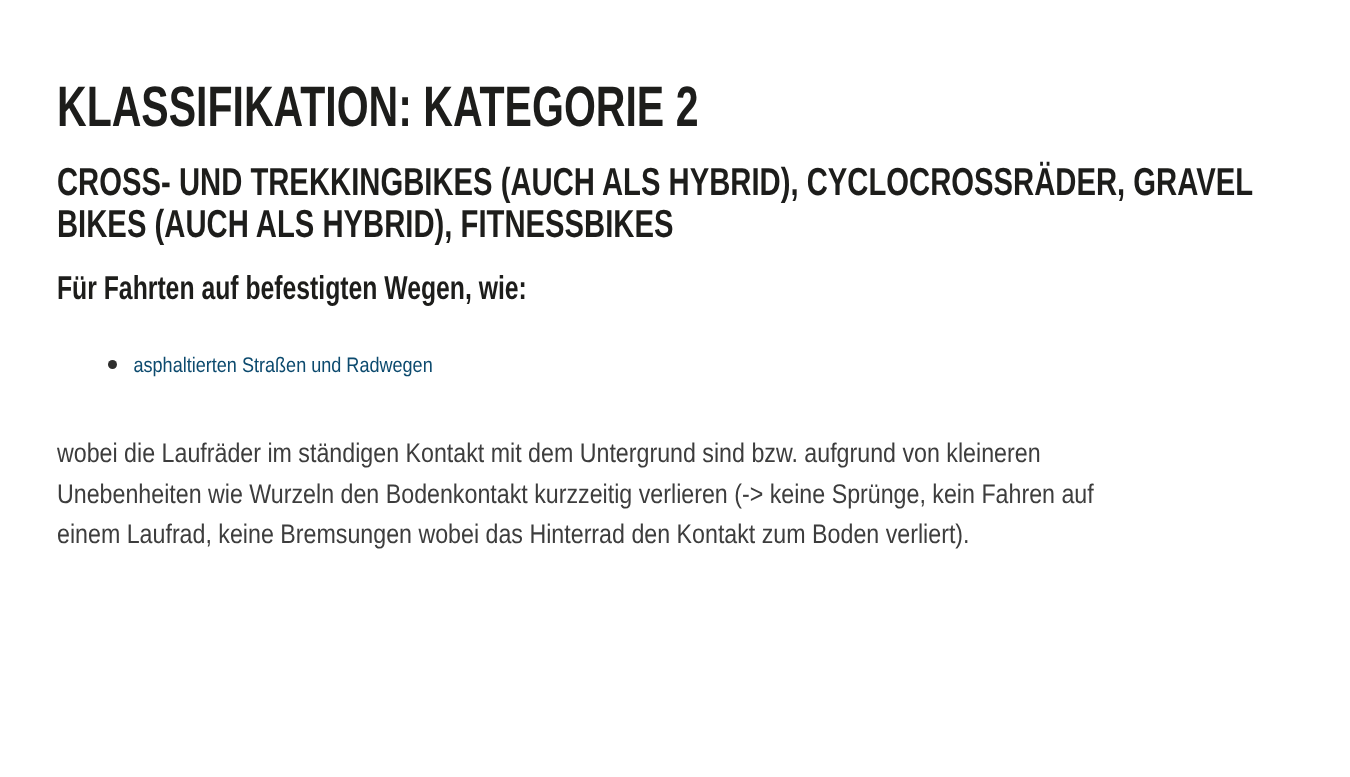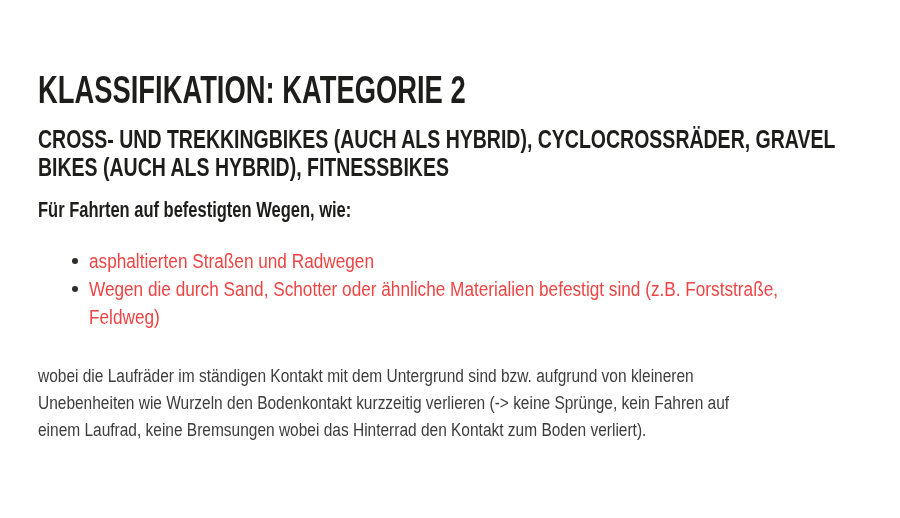--- a/index.html
+++ b/index.html
@@ -8,21 +8,21 @@
     background: #ffffff;
   }
   body {
     width: 900px;
     height: 518px;
     overflow: hidden;
     font-family: "Liberation Sans", sans-serif;
     color: #3d3d3d;
   }
   .page {
-    padding: 70px 40px 0 38px;
+    padding: 52px 40px 0 38px;
   }
   
   .title {
     margin: 0;
     font-size: 38px;
     line-height: 40px;
     font-weight: 700;
     color: #1d1d1b;
     white-space: pre;
     transform: scaleX(0.72);
@@ -49,23 +49,23 @@
     transform-origin: 0 50%;
   }
   ul.bullets {
     margin: 23px 0 0 0;
     padding: 0;
     list-style: none;
   }
   ul.bullets li {
     position: relative;
     padding-left: 51px;
-    font-size: 20px;
+    font-size: 14px;
     line-height: 28px;
-    color: #ef4444;
+    color: #0c4a6e;
   }
   ul.bullets li::before {
     content: "";
     position: absolute;
     left: 34px;
     top: 11px;
     width: 6px;
     height: 6px;
     border-radius: 50%;
     background: #2e2e2d;
@@ -95,22 +95,18 @@
 
   <h2 class="subtitle">CROSS- UND TREKKINGBIKES (AUCH ALS HYBRID), CYCLOCROSSRÄDER, GRAVEL
 BIKES (AUCH ALS HYBRID), FITNESSBIKES</h2>
 
   <p class="intro">Für Fahrten auf befestigten Wegen, wie:</p>
 
   <ul class="bullets">
     <li>
       <span class="li-text">asphaltierten Straßen und Radwegen</span>
     </li>
-    <li>
-      <span class="li-text">Wegen die durch Sand, Schotter oder ähnliche Materialien befestigt sind (z.B. Forststraße,
-Feldweg)</span>
-    </li>
   </ul>
 
   <p class="closing">wobei die Laufräder im ständigen Kontakt mit dem Untergrund sind bzw. aufgrund von kleineren
 Unebenheiten wie Wurzeln den Bodenkontakt kurzzeitig verlieren (-&gt; keine Sprünge, kein Fahren auf
 einem Laufrad, keine Bremsungen wobei das Hinterrad den Kontakt zum Boden verliert).</p>
 </main>
 
 </body></html>

